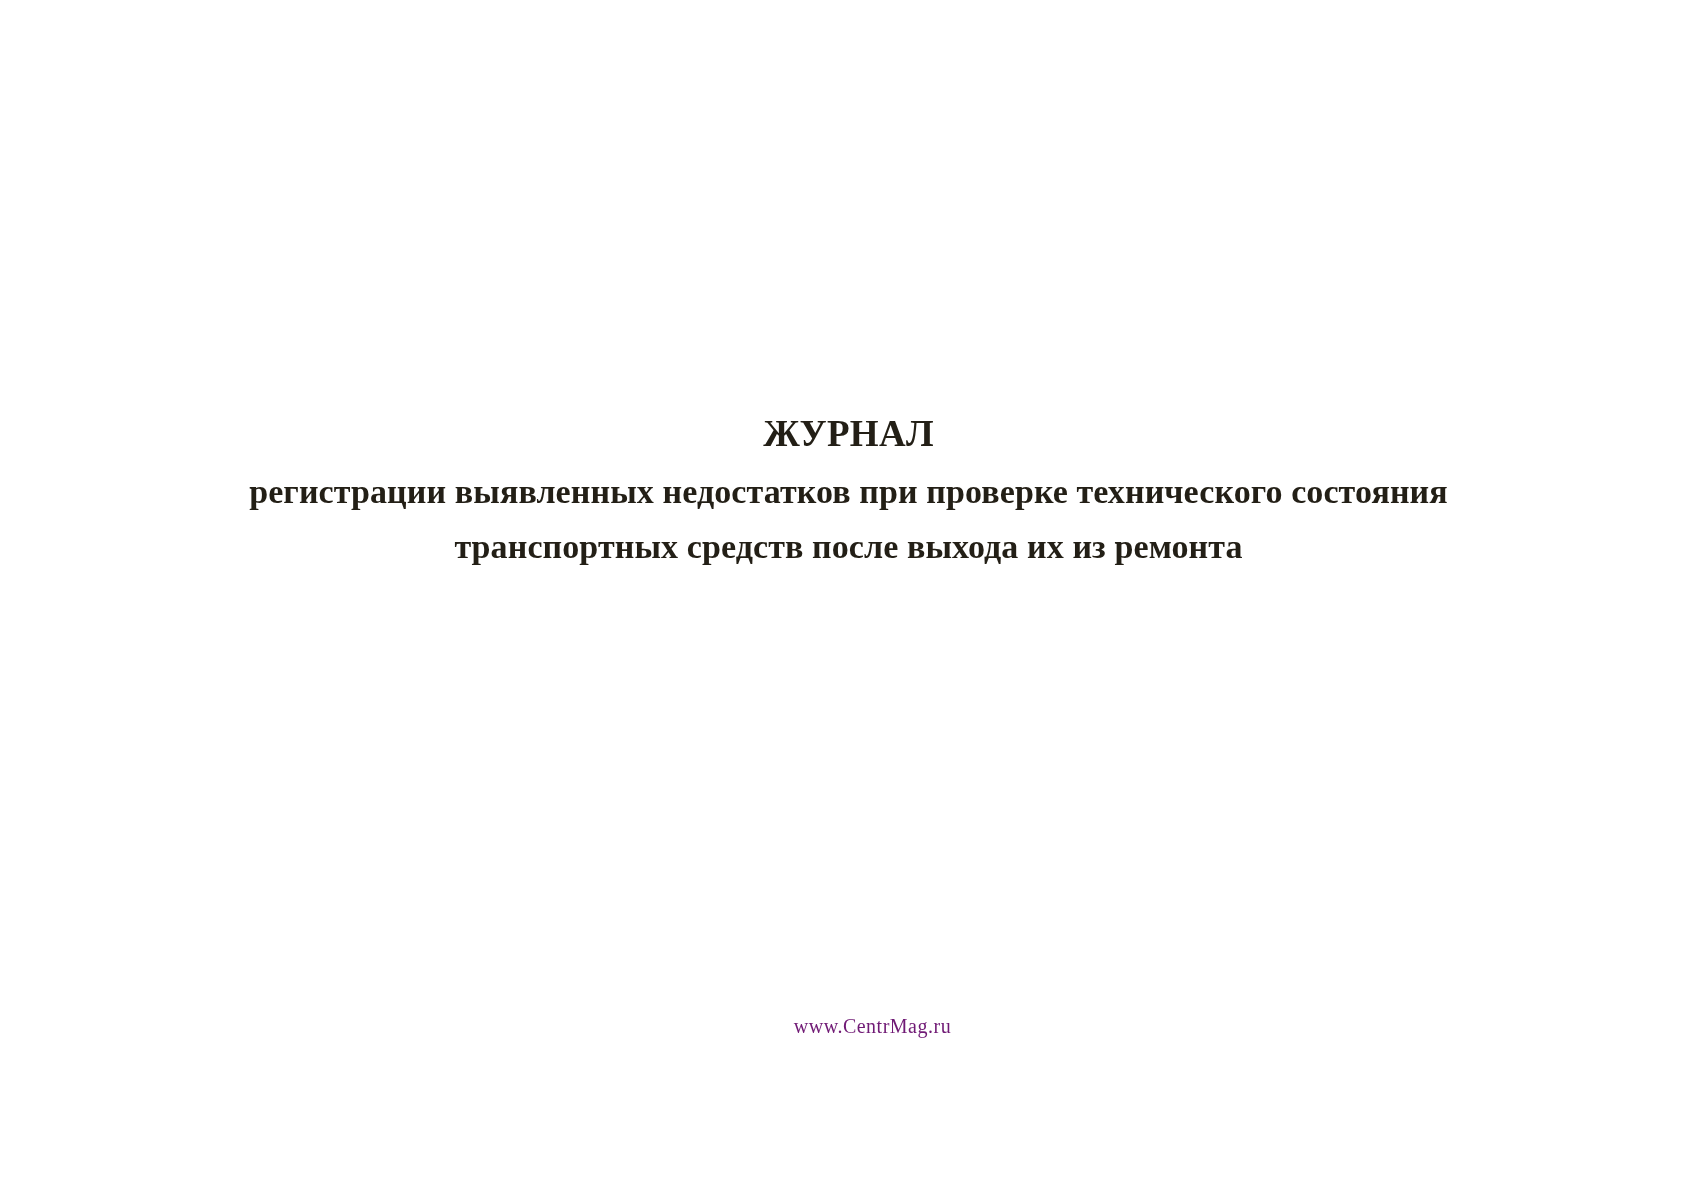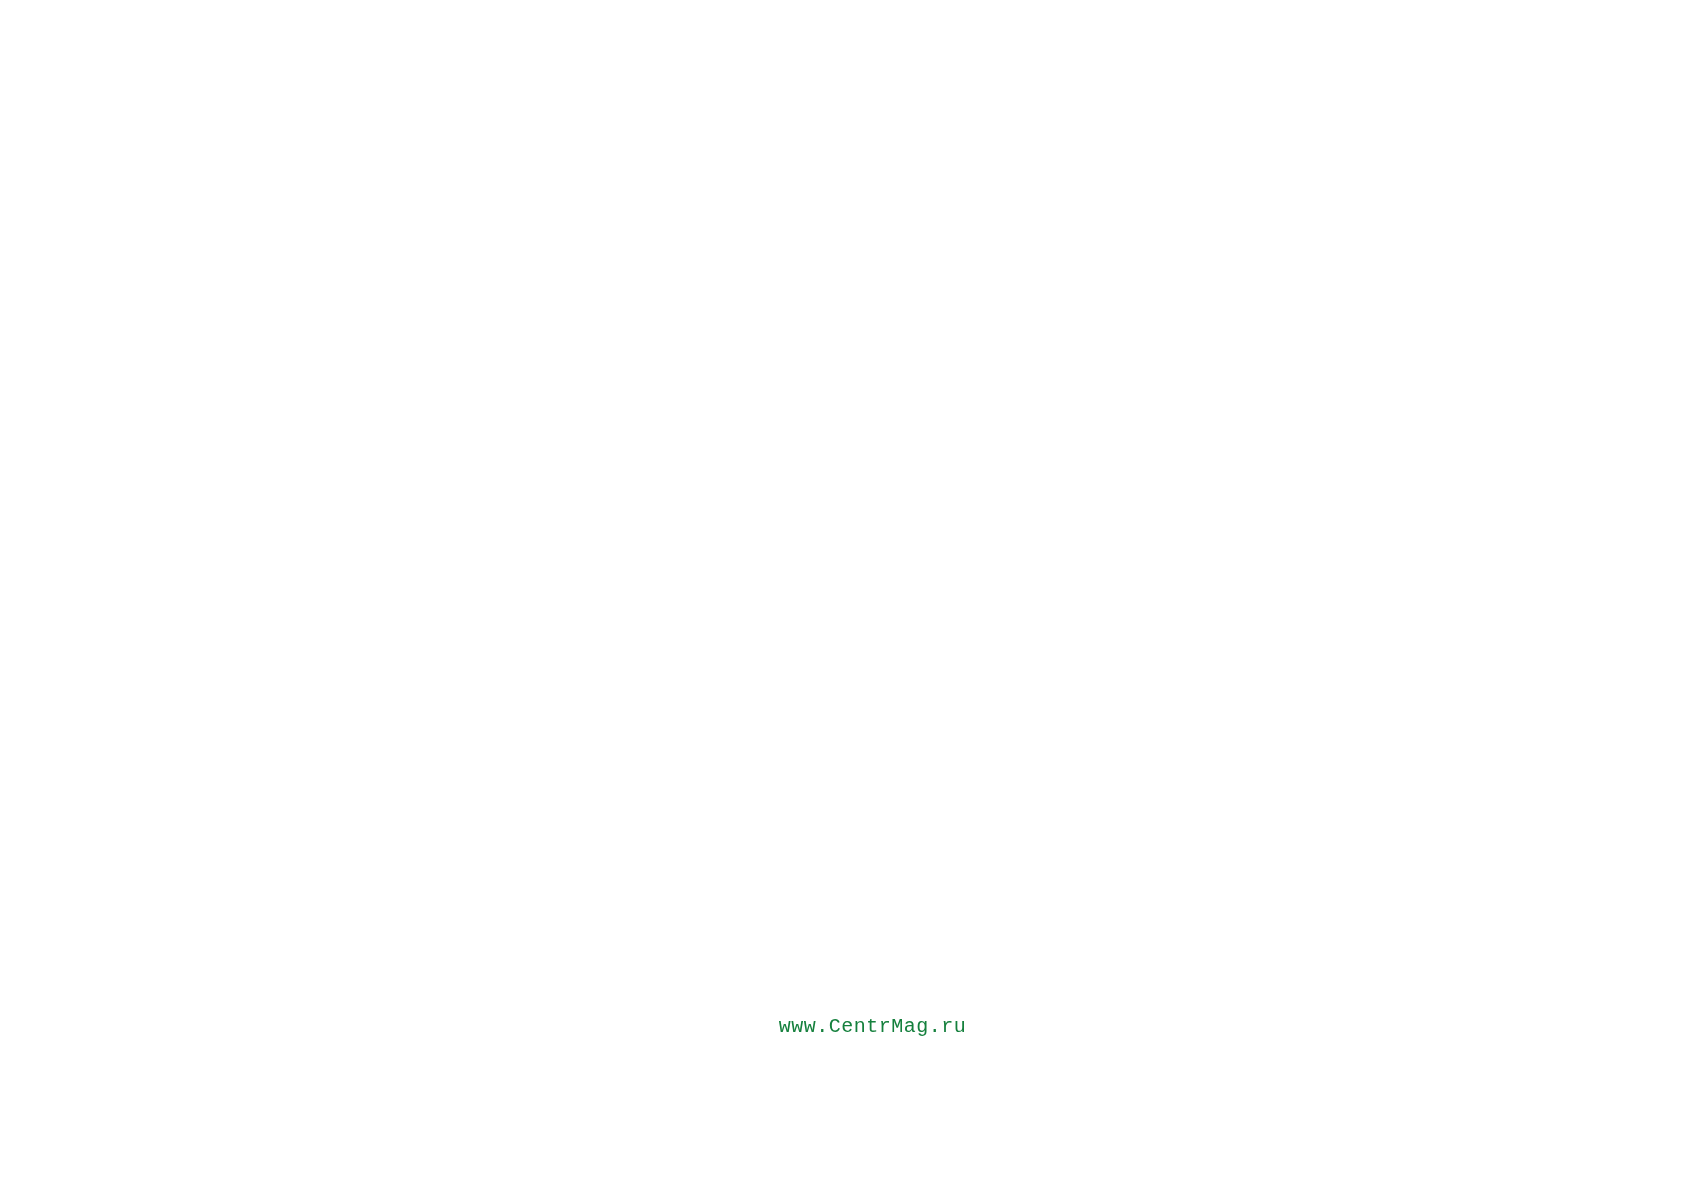--- a/index.html
+++ b/index.html
@@ -44,28 +44,32 @@
     margin: 0 auto;
     width: 1300px;
     letter-spacing: 0.1px;
   }
   .watermark {
     position: absolute;
     left: 0;
     right: 0;
     top: 1015px;
     text-align: center;
-    font-family: Liberation Mono, monospace;
+    font-family: Liberation Serif, serif;
     font-size: 20px;
-    color: #15803d;
+    color: #701a75;
     letter-spacing: 0.5px;
     padding-left: 48px;
   }
 </style>
 </head>
 <body>
 
 <div class="page">
 
+  <div class="title-block">
+    <div class="doc-title">ЖУРНАЛ</div>
+    <div class="doc-subtitle">регистрации выявленных недостатков при проверке технического состояния транспортных средств после выхода их из ремонта</div>
+  </div>
 
   <div class="watermark">www.CentrMag.ru</div>
 
 </div>
 
 </body></html>

